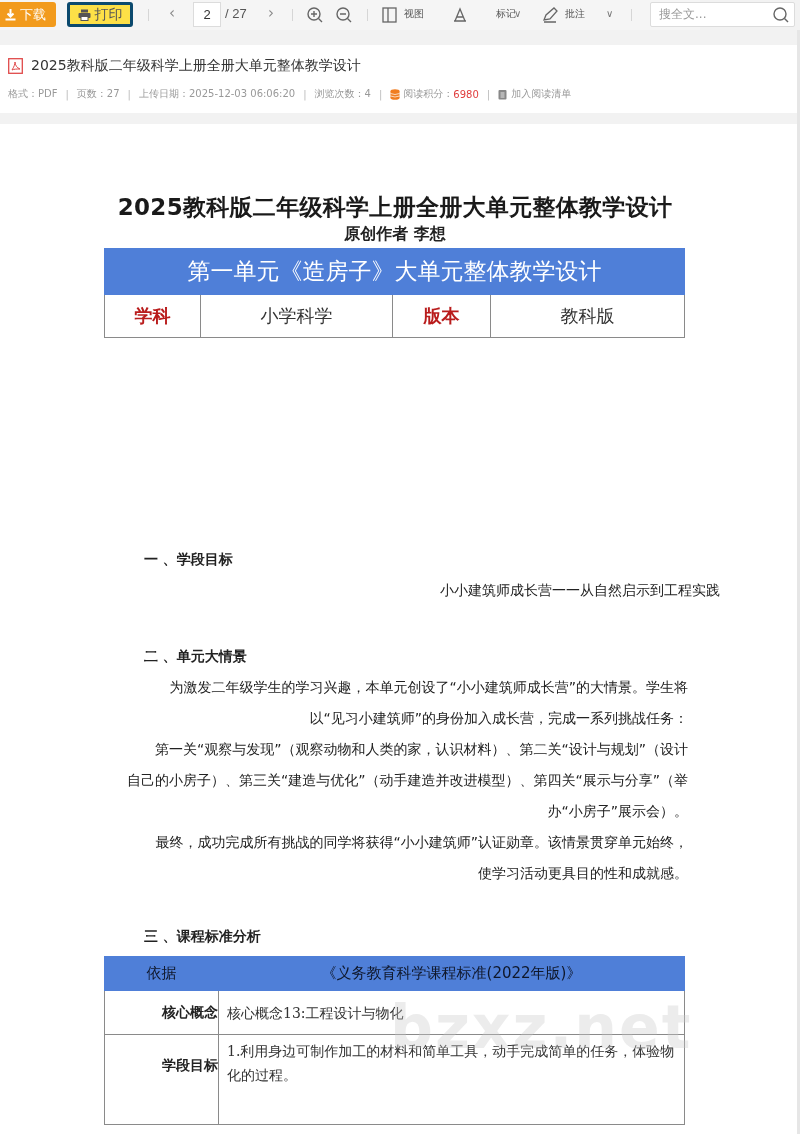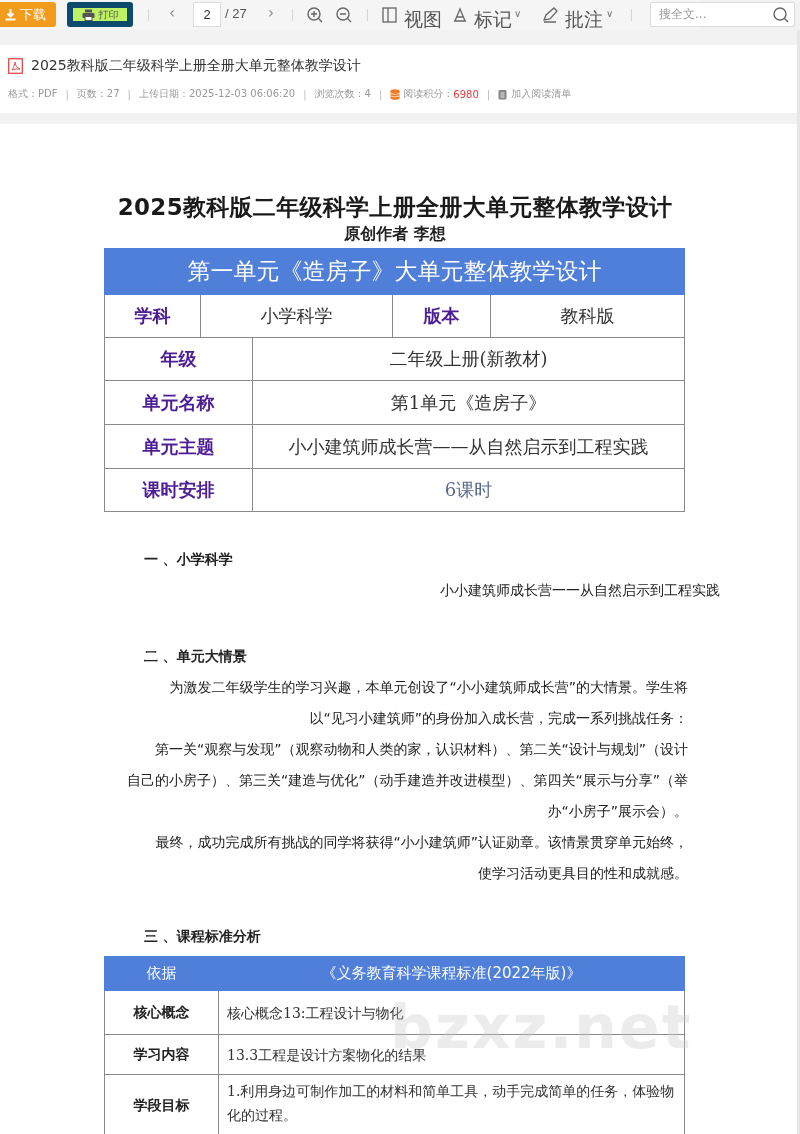--- a/index.html
+++ b/index.html
@@ -1,27 +1,27 @@
 <!DOCTYPE html>
 <html><head>
 <meta charset="utf-8">
 <style>
   * { box-sizing: border-box; margin: 0; padding: 0; }
   html, body { width: 800px; height: 1134px; overflow: hidden; background: #f2f2f2; font-family: "DejaVu Sans", "Liberation Sans", sans-serif; }
 
   
   .toolbar { position: absolute; left: 0; top: 0; width: 700px; height: 30px; background: #f5f5f5; display: flex; align-items: center; }
   .btn-download { position: absolute; left: -6px; top: 2px; width: 62px; height: 25px; background: #f29b1d; border-radius: 3px; color: #fff; font-size: 13px; display: flex; align-items: center; justify-content: center; gap: 3px; }
-  .btn-print { position: absolute; left: 67px; top: 2px; width: 66px; height: 25px; background: #bef264; border: 6px solid #0c4a6e; border-radius: 3px; color: #555; font-size: 10px; display: flex; align-items: center; justify-content: center; gap: 4px; }
+  .btn-print { position: absolute; left: 67px; top: 2px; width: 66px; height: 25px; background: #fde047; border: 3px solid #0c4a6e; border-radius: 3px; color: #555; font-size: 14px; display: flex; align-items: center; justify-content: center; gap: 4px; }
   .sep { position: absolute; top: 9px; width: 1px; height: 12px; background: #d6d6d6; }
   .nav-arrow { position: absolute; top: 4px; font-size: 15px; color: #888; width: 18px; text-align: center; }
   .page-input { position: absolute; left: 193px; top: 2px; width: 28px; height: 25px; background: #fff; border: 1px solid #dcdcdc; font-size: 13px; color: #333; text-align: center; font-family: "Liberation Sans", sans-serif; }
   .page-total { position: absolute; left: 225px; top: 6px; font-size: 13px; color: #555; font-family: "Liberation Sans", sans-serif; }
   .tool-icon { position: absolute; top: 6px; width: 18px; height: 18px; }
-  .tool-label { position: absolute; top: 7px; font-size: 19px; color: #555; }
+  .tool-label { position: absolute; top: 7px; font-size: 10px; color: #555; }
   .tool-chevron { position: absolute; top: 8px; font-size: 10px; color: #777; }
   .search-box { position: absolute; left: 650px; top: 2px; width: 145px; height: 25px; background: #fff; border: 1px solid #dcdcdc; border-radius: 2px; }
   .search-box input { border: none; outline: none; background: transparent; position: absolute; left: 8px; top: 4px; width: 110px; font-size: 12px; color: #999; font-family: "DejaVu Sans", sans-serif; }
   .search-box input::placeholder { color: #999; }
   .search-icon { position: absolute; right: 4px; top: 3px; width: 18px; height: 18px; }
 
   
   .info-panel { position: absolute; left: 0; top: 45px; width: 797px; height: 68px; background: #fff; }
   .doc-title-row { position: absolute; left: 8px; top: 12px; display: flex; align-items: center; gap: 8px; }
   .pdf-icon { width: 15px; height: 16px; }
@@ -35,33 +35,33 @@
   
   .page { position: absolute; left: 0; top: 124px; width: 797px; height: 1010px; background: #fff; overflow: hidden; }
   .scroll-track { position: absolute; left: 797px; top: 30px; width: 3px; height: 1104px; background: #e6e6e6; }
 
   .p-title { position: absolute; left: 0; top: 68px; width: 790px; text-align: center; font-size: 23px; font-weight: bold; color: #1a1a1a; letter-spacing: 0.3px; }
   .p-author { position: absolute; left: 0; top: 100px; width: 790px; text-align: center; font-size: 16px; font-weight: bold; color: #222; }
 
   table { border-collapse: collapse; }
   .unit-table { position: absolute; left: 104px; top: 124px; width: 581px; }
   .unit-table td { border: 1px solid #8a8a8a; text-align: center; color: #333; font-family: "DejaVu Serif", "Liberation Serif", serif; font-size: 18px; }
-  .unit-table td.lbl { font-family: "DejaVu Sans", sans-serif; font-weight: bold; font-size: 18px; color: #4c1d95; }
+  .unit-table td.lbl { font-family: "DejaVu Sans", sans-serif; font-weight: bold; font-size: 18px; color: #b91c1c; }
   .unit-header { background: #4f7fd8; color: #fff !important; font-family: "DejaVu Sans", sans-serif !important; font-size: 23px !important; height: 46px; border-color: #4f7fd8 !important; }
   .blue-val { color: #5a6a8c !important; }
 
   .sec-heading { position: absolute; left: 144px; font-size: 14px; font-weight: bold; color: #222; }
   .para { position: absolute; left: 112px; width: 576px; font-size: 14px; color: #222; line-height: 31px; text-align: right; }
   .indent { text-indent: 30px; }
 
   .std-table { position: absolute; left: 104px; top: 808px; width: 581px; }
   .std-table td { border: 1px solid #8a8a8a; color: #333; font-size: 14px; }
-  .std-table td.lbl { text-align: center; font-weight: bold; width: 114px; color: #222; }
+  .std-table td.lbl { text-align: right; font-weight: bold; width: 114px; color: #222; }
   .std-table td.val { font-family: "DejaVu Serif", "Liberation Serif", serif; padding-left: 8px; line-height: 24px; }
-  .std-head td { background: #4f7fd8; color: #ffffff; border-color: #4f7fd8; text-align: center; height: 34px; font-size: 15px; }
+  .std-head td { background: #4f7fd8; color: #0f172a; border-color: #4f7fd8; text-align: center; height: 34px; font-size: 15px; }
 
   .watermark { position: absolute; left: 390px; top: 868px; font-size: 60px; font-weight: bold; color: rgba(200,200,200,0.35); letter-spacing: 2px; font-family: "DejaVu Sans", sans-serif; }
 </style>
 </head>
 <body>
 
 <div class="toolbar">
   <div class="btn-download">
     <svg width="13" height="13" viewBox="0 0 13 13">
         <path d="M6.5 1v7M3.5 5.5l3 3 3-3M1.5 11.5h10" stroke="#fff" stroke-width="2" fill="none"></path>
@@ -92,21 +92,21 @@
     </svg>
   <div class="sep" style="left:367px"></div>
   <svg class="tool-icon" style="left:381px" viewBox="0 0 18 18">
       <rect x="2" y="2" width="13" height="14" stroke="#666" stroke-width="1.3" fill="none"></rect>
       <path d="M7 2v14" stroke="#666" stroke-width="1.3"></path>
     </svg>
   <span class="tool-label" style="left:404px">视图</span>
   <svg class="tool-icon" style="left:451px" viewBox="0 0 18 18">
       <path d="M4 15L9 3l5 12M6 11h6M3 15h12" stroke="#666" stroke-width="1.3" fill="none"></path>
     </svg>
-  <span class="tool-label" style="left:474px">标记</span>
+  <span class="tool-label" style="left:496px">标记</span>
   <span class="tool-chevron" style="left:514px">∨</span>
   <svg class="tool-icon" style="left:541px" viewBox="0 0 18 18">
       <path d="M3 14l2-5 8-7 3 3-7 8zM3 16h12" stroke="#666" stroke-width="1.3" fill="none"></path>
     </svg>
   <span class="tool-label" style="left:565px">批注</span>
   <span class="tool-chevron" style="left:606px">∨</span>
   <div class="sep" style="left:631px"></div>
   <div class="search-box">
     <input placeholder="搜全文..." style="">
     <svg class="search-icon" viewBox="0 0 18 18">
@@ -162,65 +162,41 @@
           <td colspan="4" class="unit-header">第一单元《造房子》大单元整体教学设计</td>
         </tr>
     <tr style="height:43px">
       <td class="lbl" style="width:96px">学科</td>
       <td style="width:192px">小学科学</td>
       <td class="lbl" style="width:98px">版本</td>
       <td>教科版</td>
     </tr>
   </tbody>
     </table>
-  <table class="unit-table" style="top:213px">
-    <tbody>
-        <tr style="height:43px">
-      <td class="lbl" style="width:148px">年级</td>
-      <td>二年级上册(新教材)</td>
-    </tr>
-    <tr style="height:44px">
-      <td class="lbl">单元名称</td>
-      <td>第1单元《造房子》</td>
-    </tr>
-    <tr style="height:44px">
-      <td class="lbl">单元主题</td>
-      <td>小小建筑师成长营——从自然启示到工程实践</td>
-    </tr>
-    <tr style="height:43px">
-      <td class="lbl">课时安排</td>
-      <td class="blue-val">6课时</td>
-    </tr>
-  </tbody>
-    </table>
-
-  <div class="sec-heading" style="top:427px">一 、小学科学</div>
+
+  <div class="sec-heading" style="top:427px">一 、学段目标</div>
   <div class="para" style="top:451px; left:144px;">小小建筑师成长营一一从自然启示到工程实践</div>
 
   <div class="sec-heading" style="top:524px">二 、单元大情景</div>
   <div class="para indent" style="top:610px">第一关“观察与发现”（观察动物和人类的家，认识材料）、第二关“设计与规划”（设计自己的小房子）、第三关“建造与优化”（动手建造并改进模型）、第四关“展示与分享”（举办“小房子”展示会）。</div>
   <div class="para indent" style="top:548px">为激发二年级学生的学习兴趣，本单元创设了“小小建筑师成长营”的大情景。学生将以“见习小建筑师”的身份加入成长营，完成一系列挑战任务：</div>
   <div class="para indent" style="top:703px">最终，成功完成所有挑战的同学将获得“小小建筑师”认证勋章。该情景贯穿单元始终，使学习活动更具目的性和成就感。</div>
 
   <div class="sec-heading" style="top:808px; top:808px; margin-top:-2px; top:806px;">三 、课程标准分析</div>
 
   <table class="std-table" style="top:832px">
     <tbody>
         <tr class="std-head">
       <td style="width:114px; font-weight:normal;">依据</td>
       <td>《义务教育科学课程标准(2022年版)》</td>
     </tr>
     <tr style="height:44px">
       <td class="lbl">核心概念</td>
       <td class="val">核心概念13:工程设计与物化</td>
     </tr>
-    <tr style="height:40px">
-      <td class="lbl">学习内容</td>
-      <td class="val">13.3工程是设计方案物化的结果</td>
-    </tr>
     <tr style="height:90px">
       <td class="lbl" style="vertical-align:top; padding-top:22px;">学段目标</td>
       <td class="val" style="vertical-align:top; padding-top:4px; padding-right:4px;">1.利用身边可制作加工的材料和简单工具，动手完成简单的任务，体验物化的过程。</td>
     </tr>
   </tbody>
     </table>
 
   <div class="watermark">bzxz.net</div>
 </div>
 

